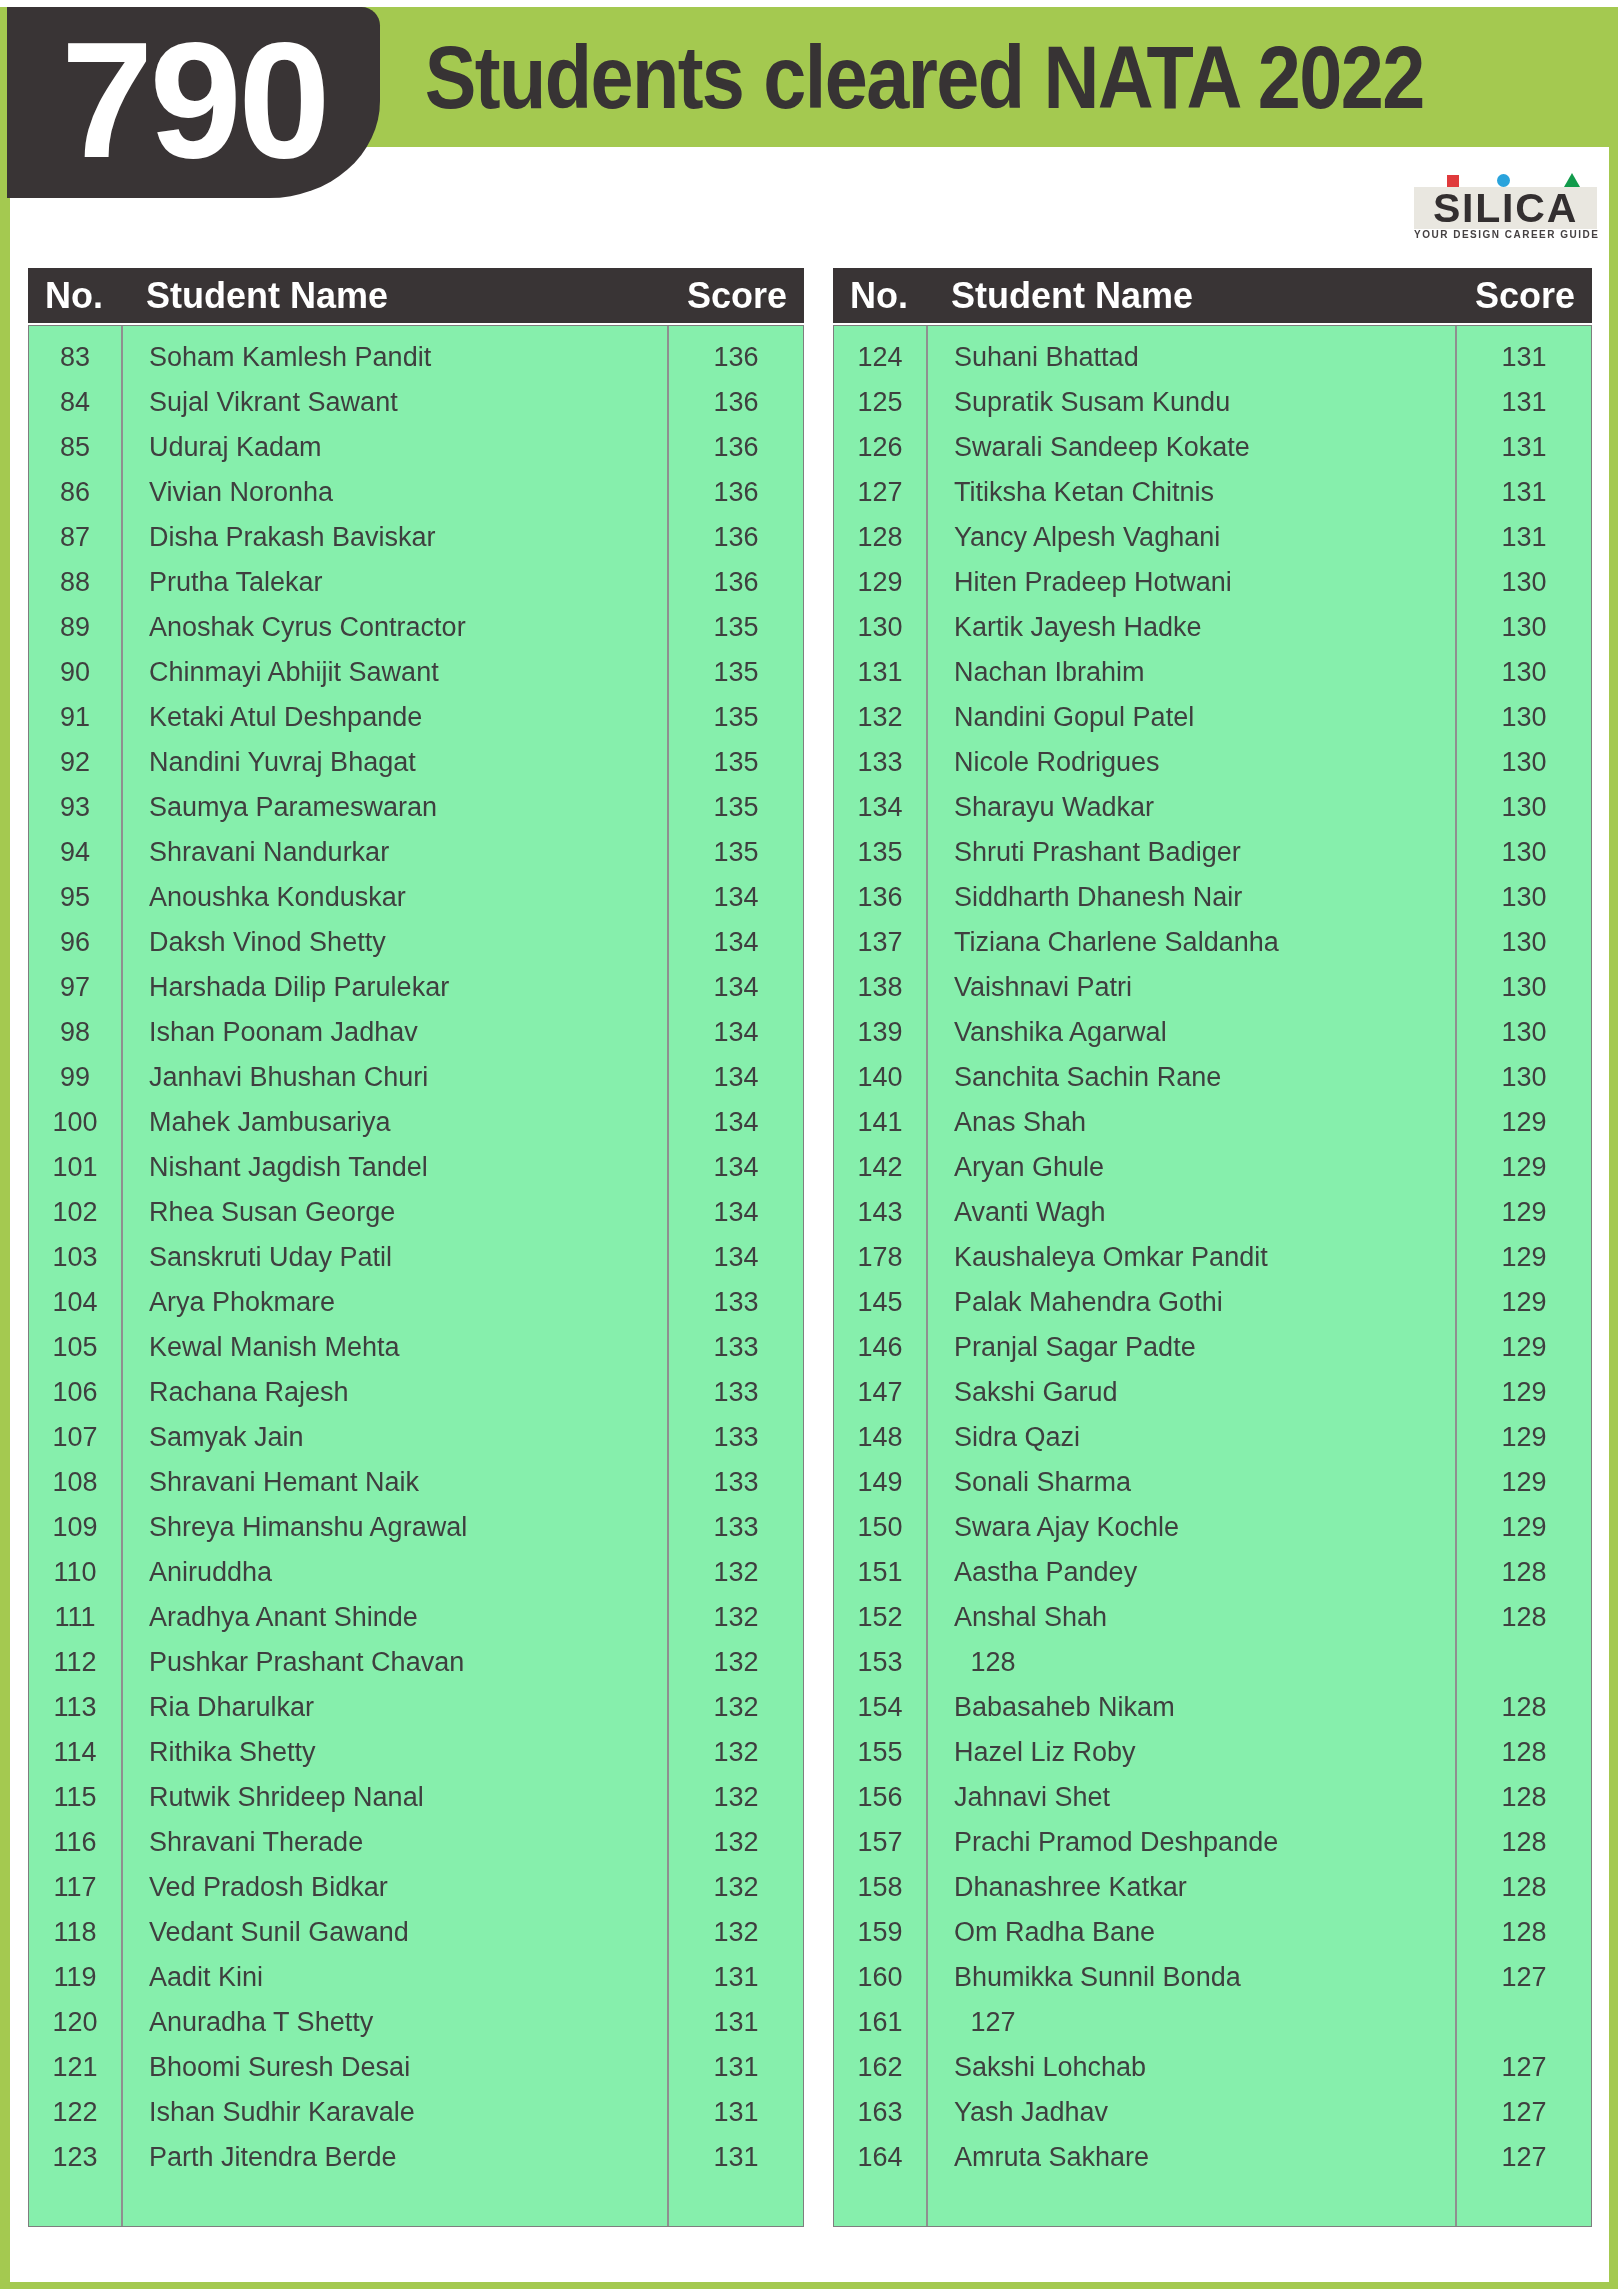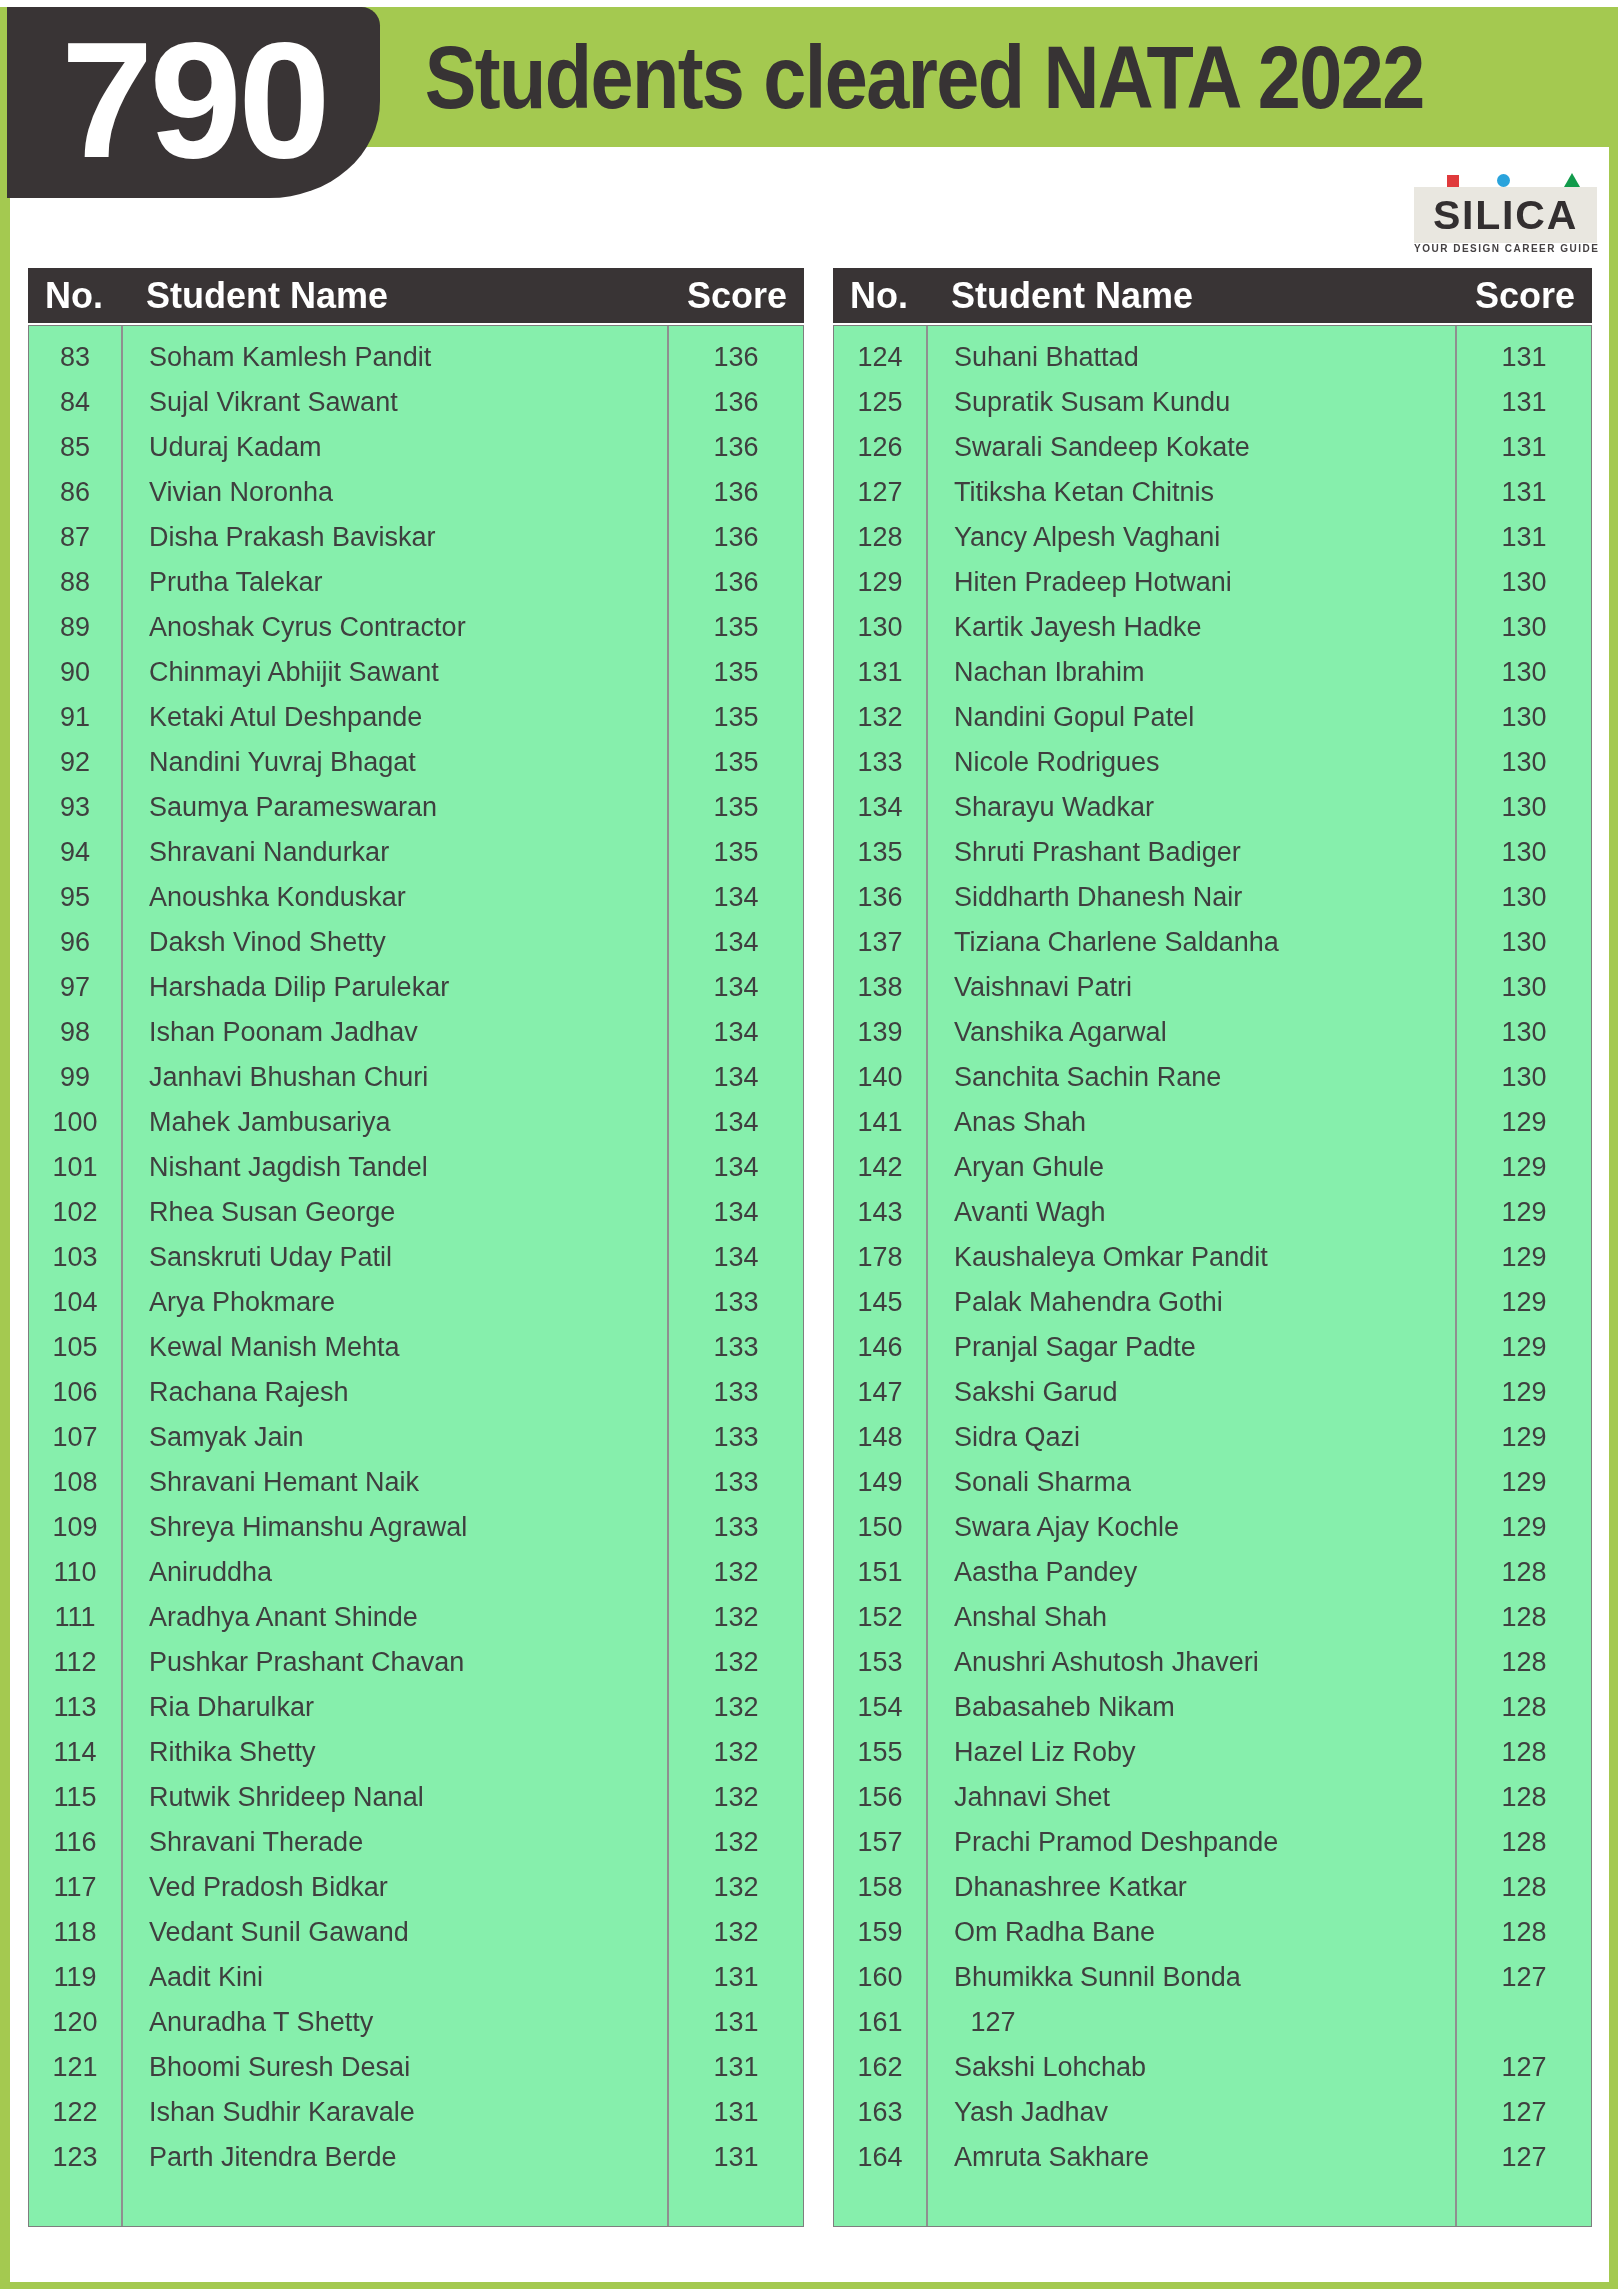--- a/index.html
+++ b/index.html
@@ -37,21 +37,21 @@
     display:flex;align-items:center;justify-content:center;z-index:2;
   }
   .headline-text{
     color:#373334;font-size:89px;font-weight:bold;letter-spacing:-1.8px;
     white-space:nowrap;transform:scaleX(0.87);transform-origin:50% 50%;
   }
 
   
   .logo{position:absolute;left:1414px;top:172px;width:183px;z-index:2;}
   .logo-mark{
-    position:relative;margin-top:14.8px;height:56px;background:#e9e7e0;
+    position:relative;margin-top:14.8px;height:42px;background:#e9e7e0;
     display:flex;align-items:center;justify-content:center;
   }
   .logo-word{
     font-size:41px;font-weight:bold;letter-spacing:1.8px;color:#332f30;line-height:42px;
   }
   .logo-sq{position:absolute;left:33px;top:-12px;width:12px;height:12px;background:#e03a3c;}
   .logo-dot{position:absolute;left:83px;top:-13px;width:13px;height:13px;border-radius:50%;background:#29a3dc;}
   .logo-tri{
     position:absolute;left:150px;top:-14px;width:0;height:0;
     border-left:8.3px solid transparent;border-right:8.3px solid transparent;
@@ -482,21 +482,20 @@
           <span class="cell-name">Aastha Pandey</span>
           <span class="cell-score">128</span>
         </div>
         <div class="row">
           <span class="cell-no">152</span>
           <span class="cell-name">Anshal Shah</span>
           <span class="cell-score">128</span>
         </div>
         <div class="row">
           <span class="cell-no">153</span>
-          <span class="cell-name">Anushri Ashutosh Jhaveri</span>
           <span class="cell-score">128</span>
         </div>
         <div class="row">
           <span class="cell-no">154</span>
           <span class="cell-name">Babasaheb Nikam</span>
           <span class="cell-score">128</span>
         </div>
         <div class="row">
           <span class="cell-no">155</span>
           <span class="cell-name">Hazel Liz Roby</span>

